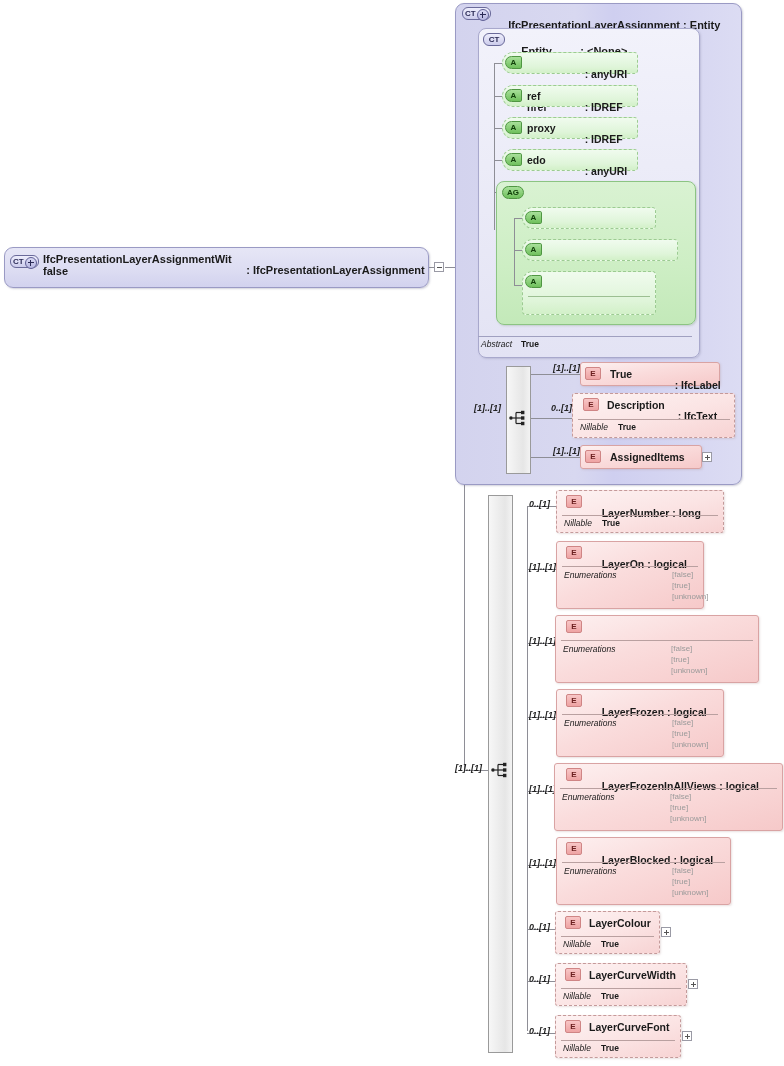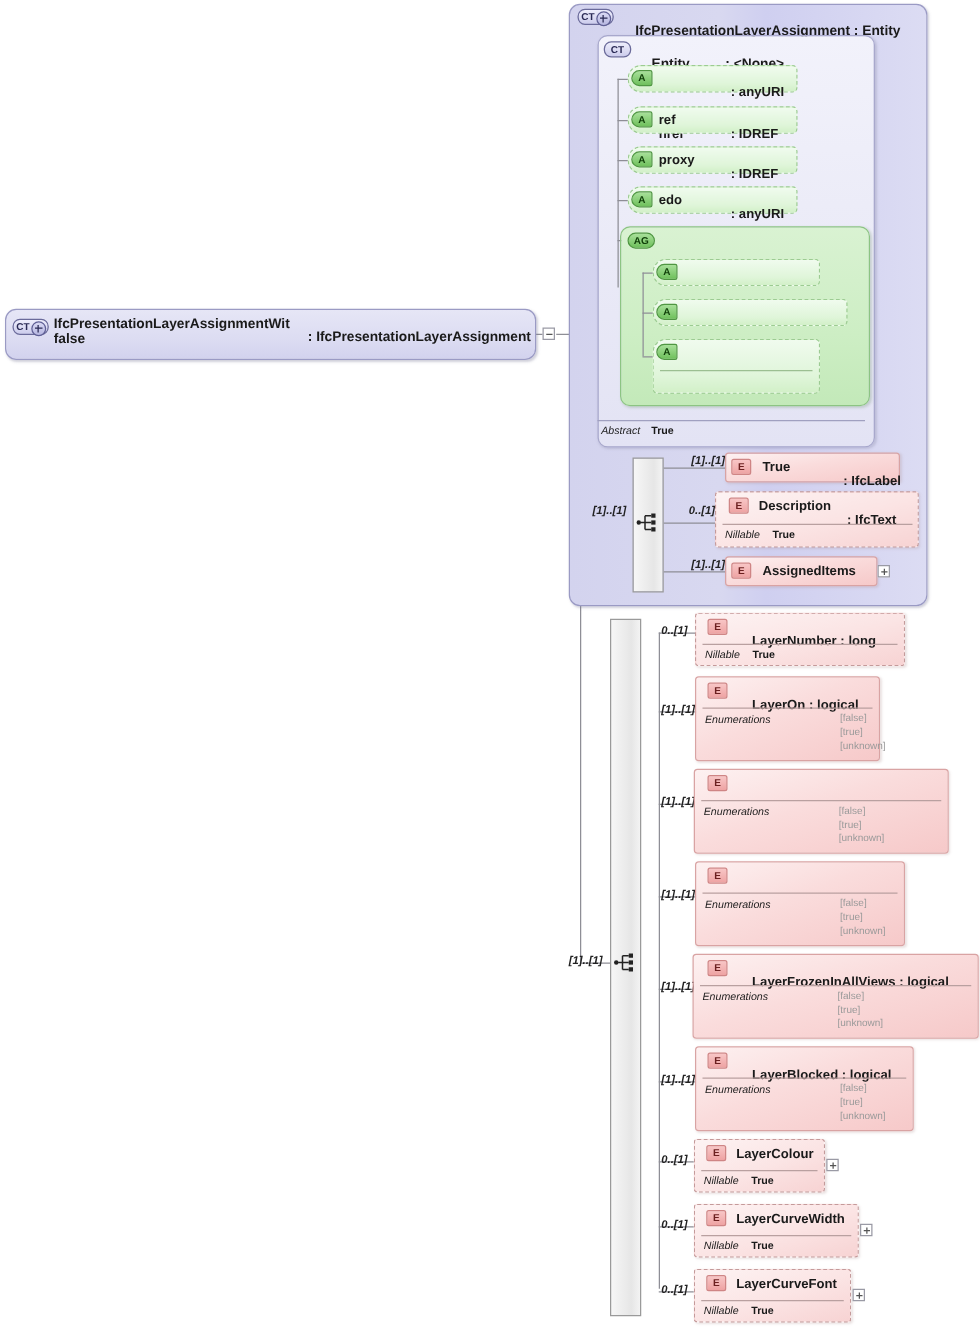--- a/index.html
+++ b/index.html
@@ -368,20 +368,23 @@
   <div class="t facet-key" style="left:563px;top:645px;">Enumerations</div>
   <div class="t enum-val" style="left:631px;top:645px;">[false]</div>
   <div class="t enum-val" style="left:631px;top:656px;">[true]</div>
   <div class="t enum-val" style="left:631px;top:667px;">[unknown]</div>
 
   <div class="t card" style="left:529px;top:711px;">[1]..[1]</div>
   <div class="node elem abs" style="left:556px;top:689px;width:168px;height:68px;"></div>
   <div class="ico ico-e" style="left:566px;top:694px;">
     <span>E</span>
   </div>
+  <div class="t name" style="left:590px;top:696px;">
+    <span>LayerFrozen</span><span> </span><span>:</span><span> </span><span>logical</span>
+  </div>
   <div class="hr" style="left:562px;top:714px;width:156px;"></div>
   <div class="t facet-key" style="left:564px;top:719px;">Enumerations</div>
   <div class="t enum-val" style="left:632px;top:719px;">[false]</div>
   <div class="t enum-val" style="left:632px;top:730px;">[true]</div>
   <div class="t enum-val" style="left:632px;top:741px;">[unknown]</div>
 
   <div class="t card" style="left:529px;top:785px;">[1]..[1]</div>
   <div class="node elem abs" style="left:554px;top:763px;width:229px;height:68px;"></div>
   <div class="ico ico-e" style="left:566px;top:768px;">
     <span>E</span>

